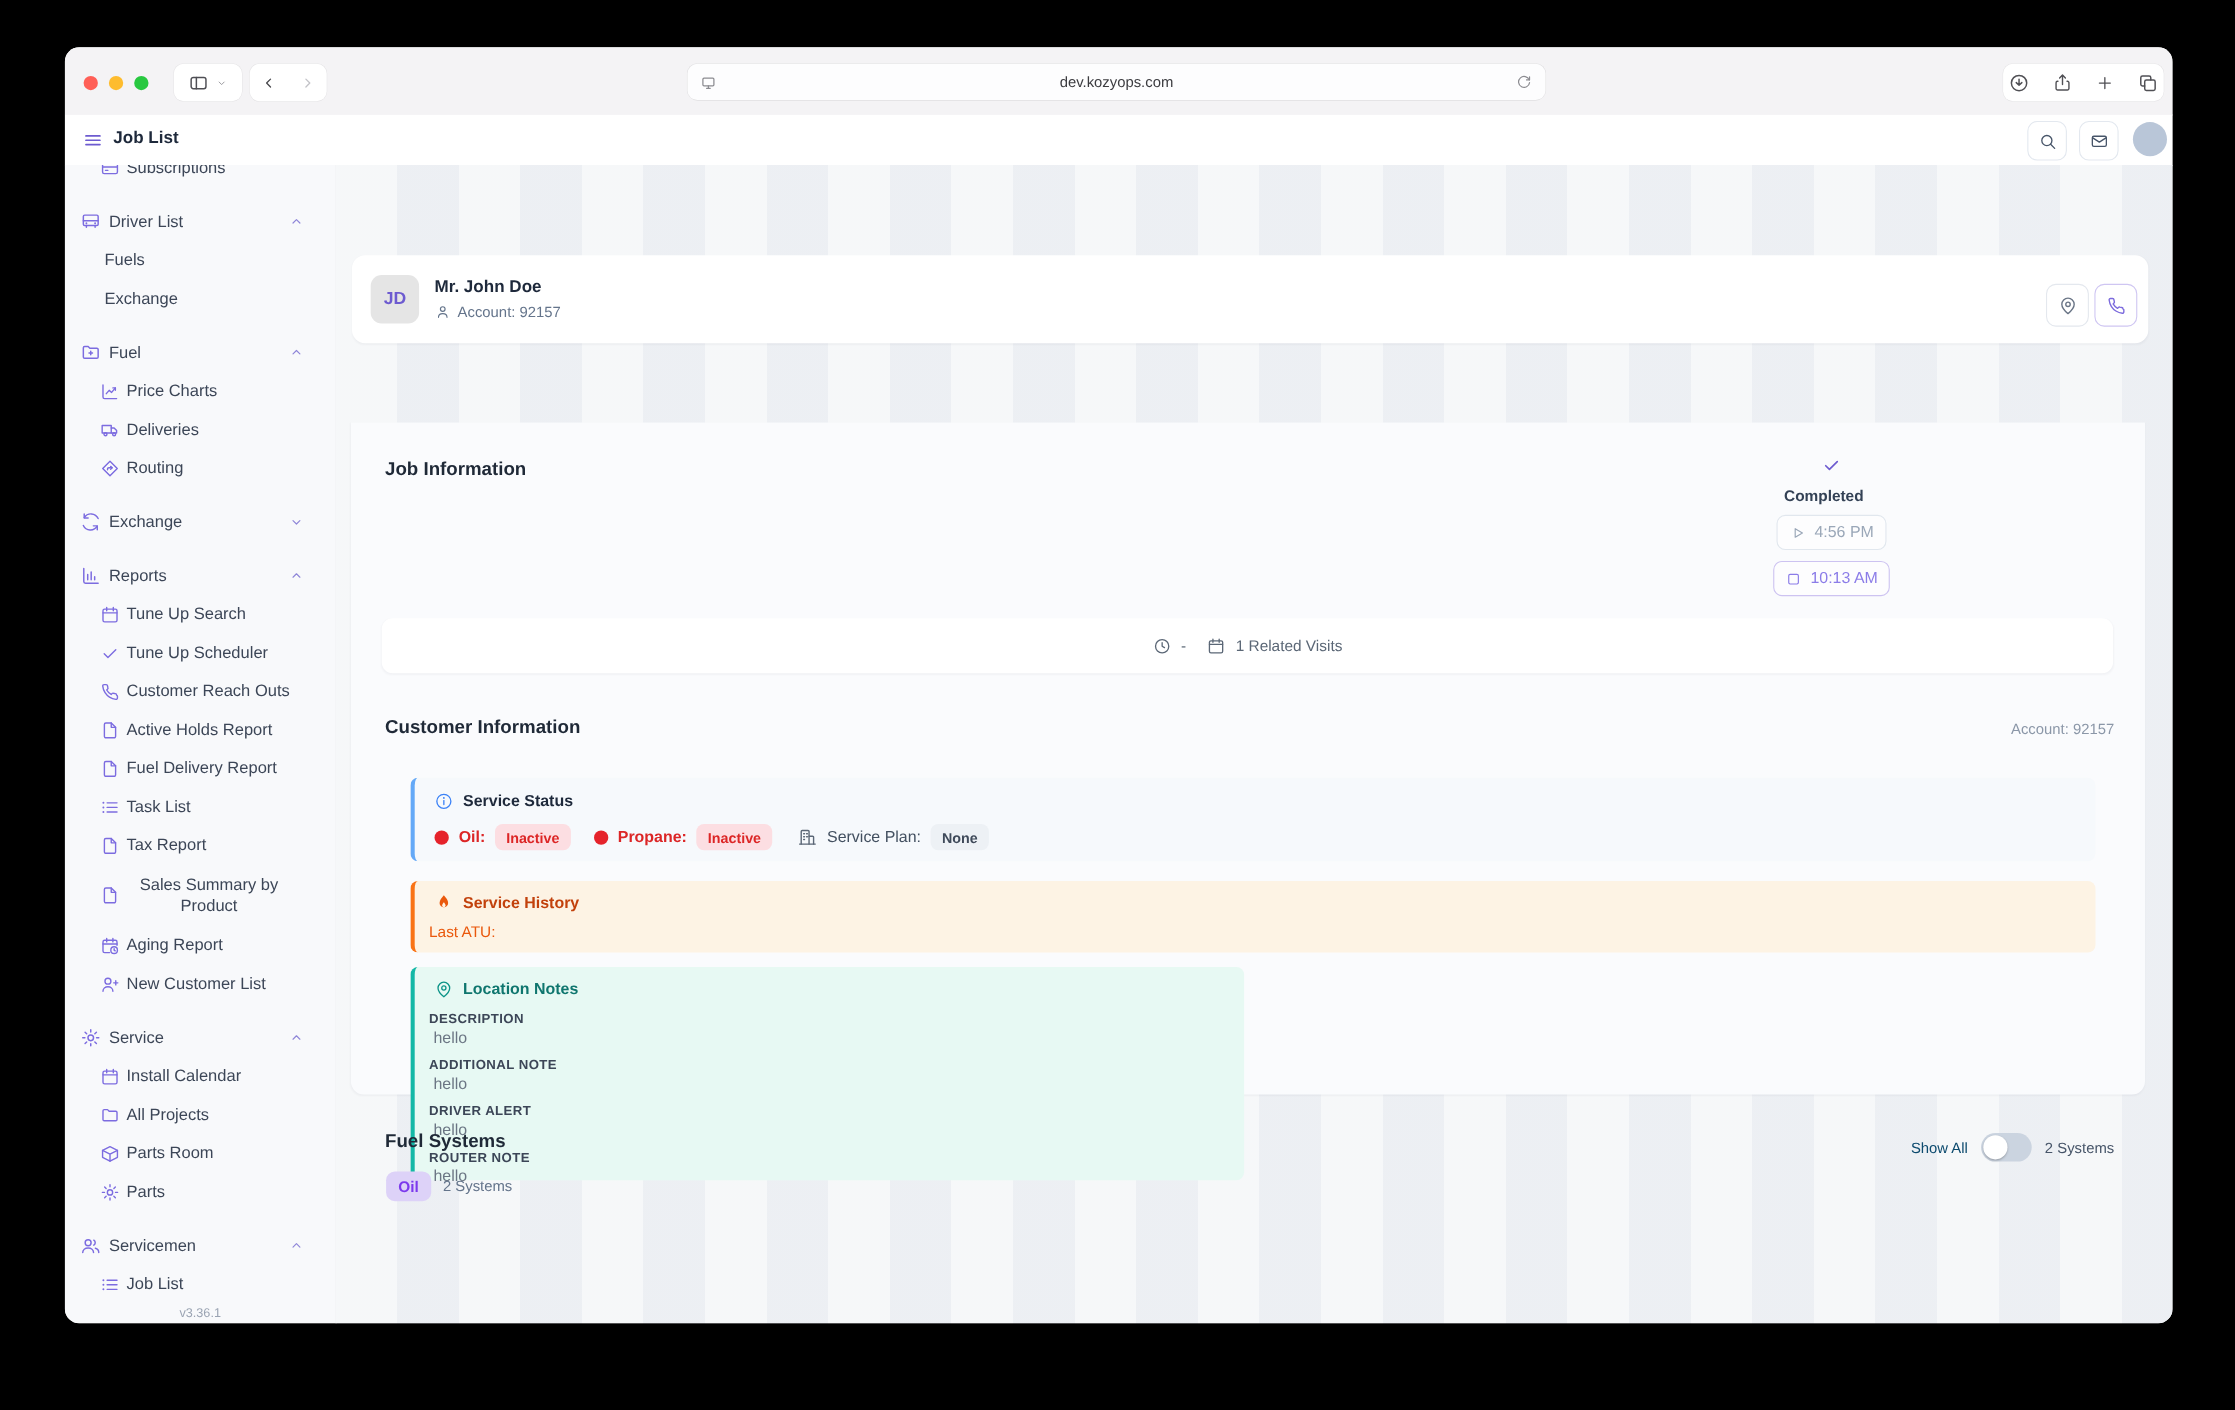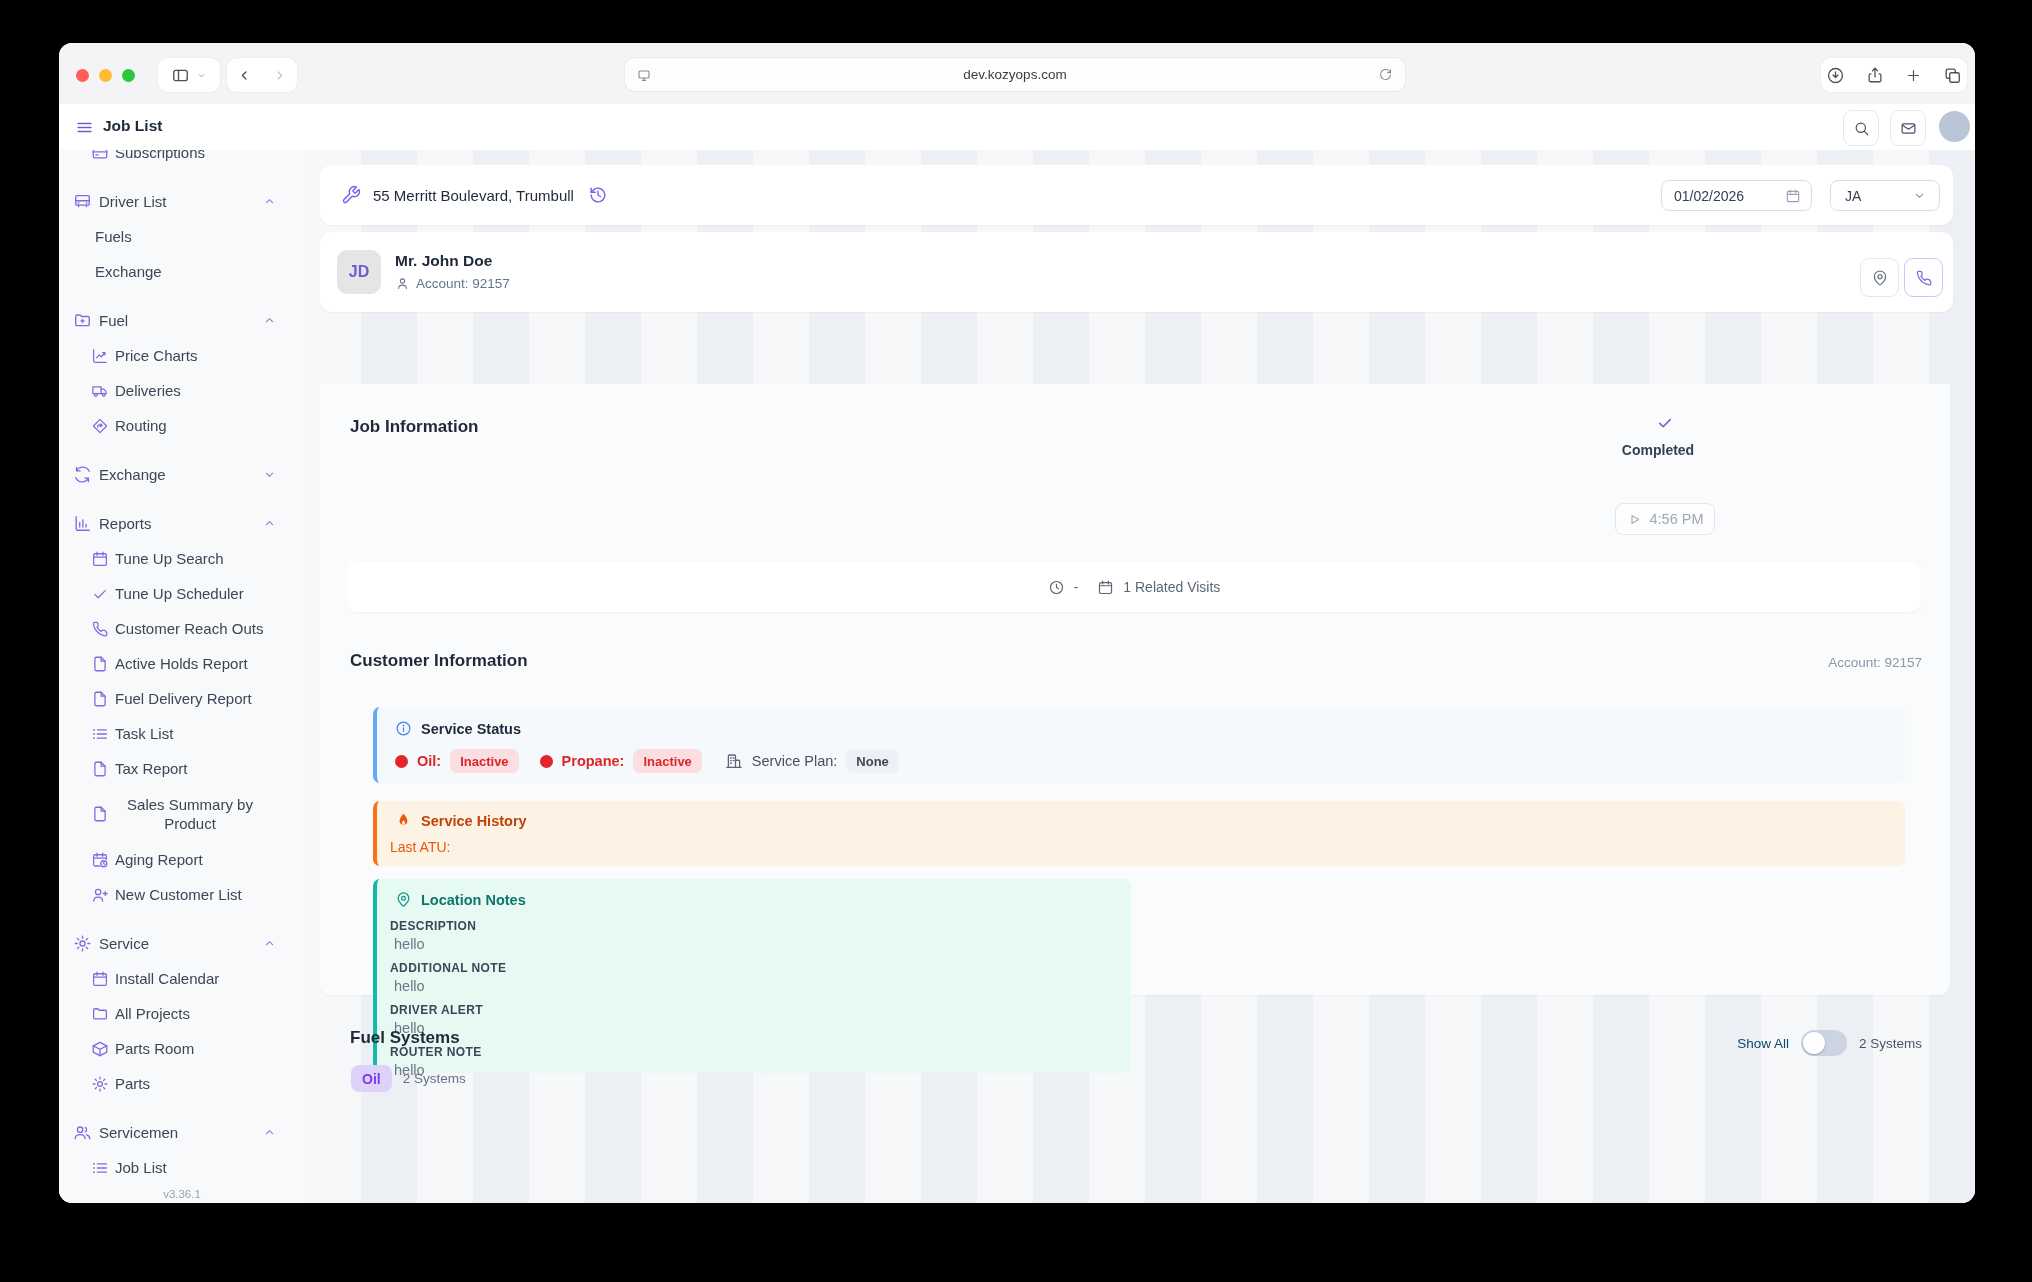--- a/index.html
+++ b/index.html
@@ -56,21 +56,21 @@
   .iconbtn{position:absolute;top:26px;width:37px;height:37px;border-radius:9px;border:1px solid #e4e8ee;background:#fff;display:flex;align-items:center;justify-content:center;color:#6b7687;}
 
   .tabstrip{left:14px;top:171px;width:1631px;height:63px;background:#fff;border-radius:12px 12px 0 0;border-bottom:1px solid #e7eaf0;
             display:flex;align-items:stretch;padding-left:20px;box-sizing:border-box;box-shadow:none;}
   .tab{display:flex;align-items:center;padding:0 16px;font-size:15px;color:#64748b;border-bottom:3px solid transparent;box-sizing:border-box;}
   .tab.active{color:#6d5bd0;font-weight:600;border-bottom-color:#6d5bd0;}
 
   .section{left:14px;top:234px;width:1631px;height:611px;background:#fafbfd;border-radius:0 0 12px 12px;box-shadow:0 1px 2px rgba(16,24,40,.04);}
   .h2{position:absolute;font-size:17px;font-weight:600;color:#1f2937;}
 
-  .stbtn{position:absolute;height:32px;border:1px solid #e1e7ee;border-radius:8px;background:#fdfdfe;display:flex;align-items:center;justify-content:center;gap:8px;font-size:14.5px;color:#9aa7b8;box-sizing:border-box;margin-top:35px;}
+  .stbtn{position:absolute;height:32px;border:1px solid #e1e7ee;border-radius:8px;background:#fdfdfe;display:flex;align-items:center;justify-content:center;gap:8px;font-size:14.5px;color:#9aa7b8;box-sizing:border-box;}
   .stbtn.purple{border-color:#cdc3f1;color:#8b7ce8;}
 
   .relbar{position:absolute;left:28px;top:178px;width:1574px;height:50px;background:#fff;border-radius:10px;
           display:flex;align-items:center;justify-content:center;gap:9px;color:#5b6776;font-size:14px;box-shadow:0 1px 2px rgba(16,24,40,.04);}
 
   .block{position:absolute;border-radius:7px;box-sizing:border-box;}
   .bl-status{left:54px;top:323px;width:1532px;height:76px;background:#f6f9fc;border-left:4px solid #64a9f7;}
   .bl-hist{left:54px;top:417px;width:1532px;height:65px;background:#fdf3e4;border-left:4px solid #f97316;}
   .bl-notes{left:54px;top:495px;width:758px;height:194px;background:#e7f9f3;border-left:4px solid #14b8a6;}
   .btitle{display:flex;align-items:center;gap:9px;font-size:14.5px;font-weight:600;}
@@ -520,42 +520,20 @@
           </svg>
           <span class="lbl">Job List</span>
         </div>
     </div>
     <div class="version">v3.36.1</div>
   </div>
 
   <div class="main">
     <div class="stripes"></div>
 
-    <div class="card addr">
-      <svg class="i" width="20" height="20" style="color:#7c5cf0;margin-left:21px;">
-          <use href="#ic-wrench"></use>
-        </svg>
-      <span class="addrtxt">55 Merritt Boulevard, Trumbull</span>
-      <svg class="i" width="20" height="20" style="color:#7c5cf0;">
-          <use href="#ic-history"></use>
-        </svg>
-
-      <div class="inputbox" style="left:1341px;top:15px;width:151px;padding:0 10px 0 12px;justify-content:space-between;">
-        <span>01/02/2026</span>
-        <svg class="i" width="16" height="16" style="color:#94a3b8;">
-            <use href="#ic-cal"></use>
-          </svg>
-      </div>
-      <div class="inputbox" style="left:1510px;top:15px;width:110px;padding:0 12px 0 14px;justify-content:space-between;">
-        <span>JA</span>
-        <svg class="i" width="15" height="15" style="color:#8d97a8;">
-            <use href="#ic-chevd"></use>
-          </svg>
-      </div>
-    </div>
 
     <div class="card cust">
       <div class="avatar">JD</div>
       <div class="cname">Mr. John Doe</div>
       <div class="cacct">
         <svg class="i" width="15" height="15">
             <use href="#ic-user"></use>
           </svg>
         <span>Account: 92157</span>
       </div>

